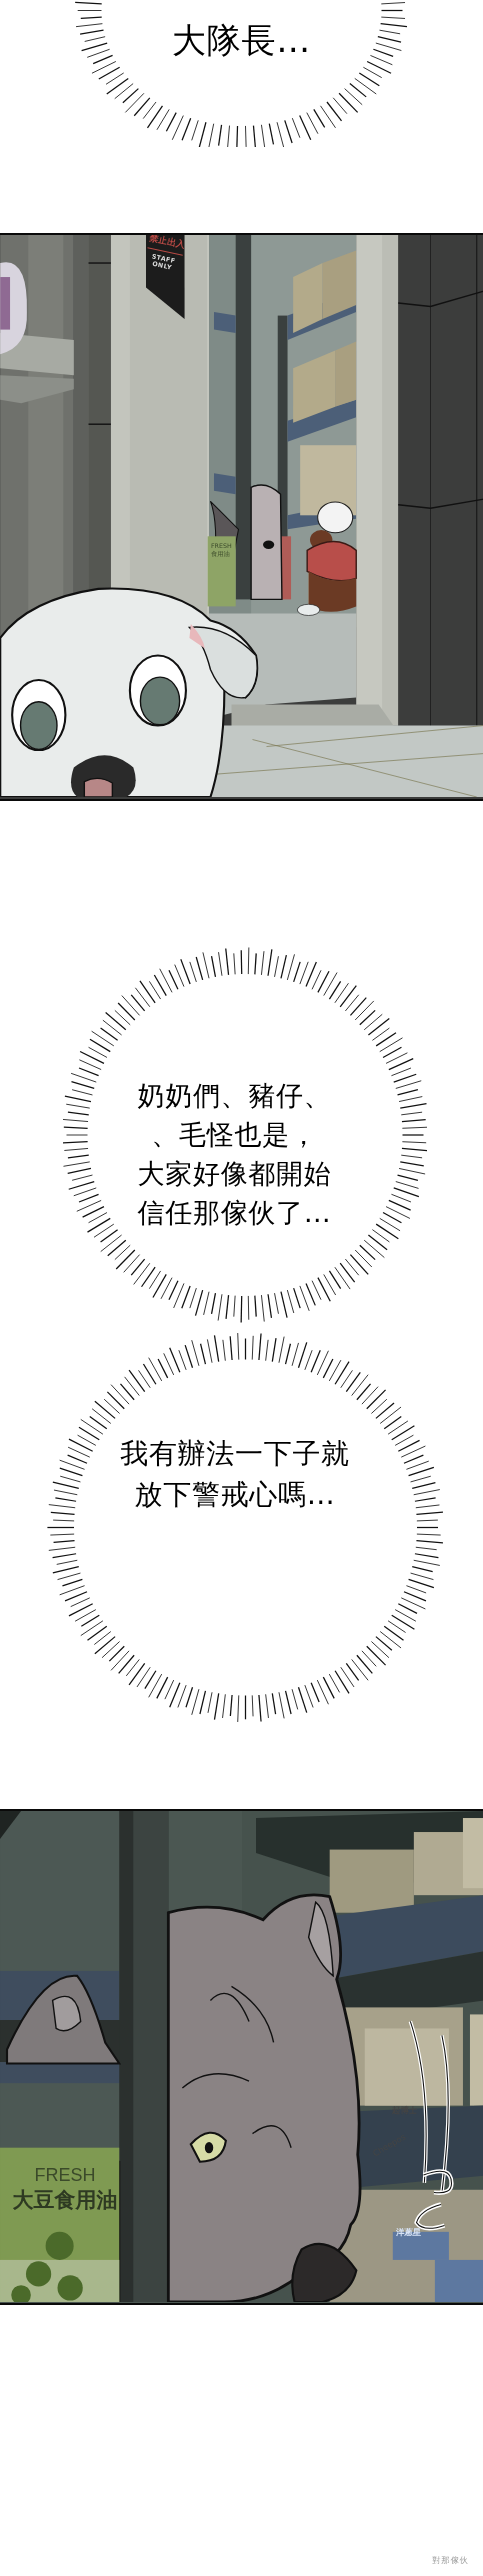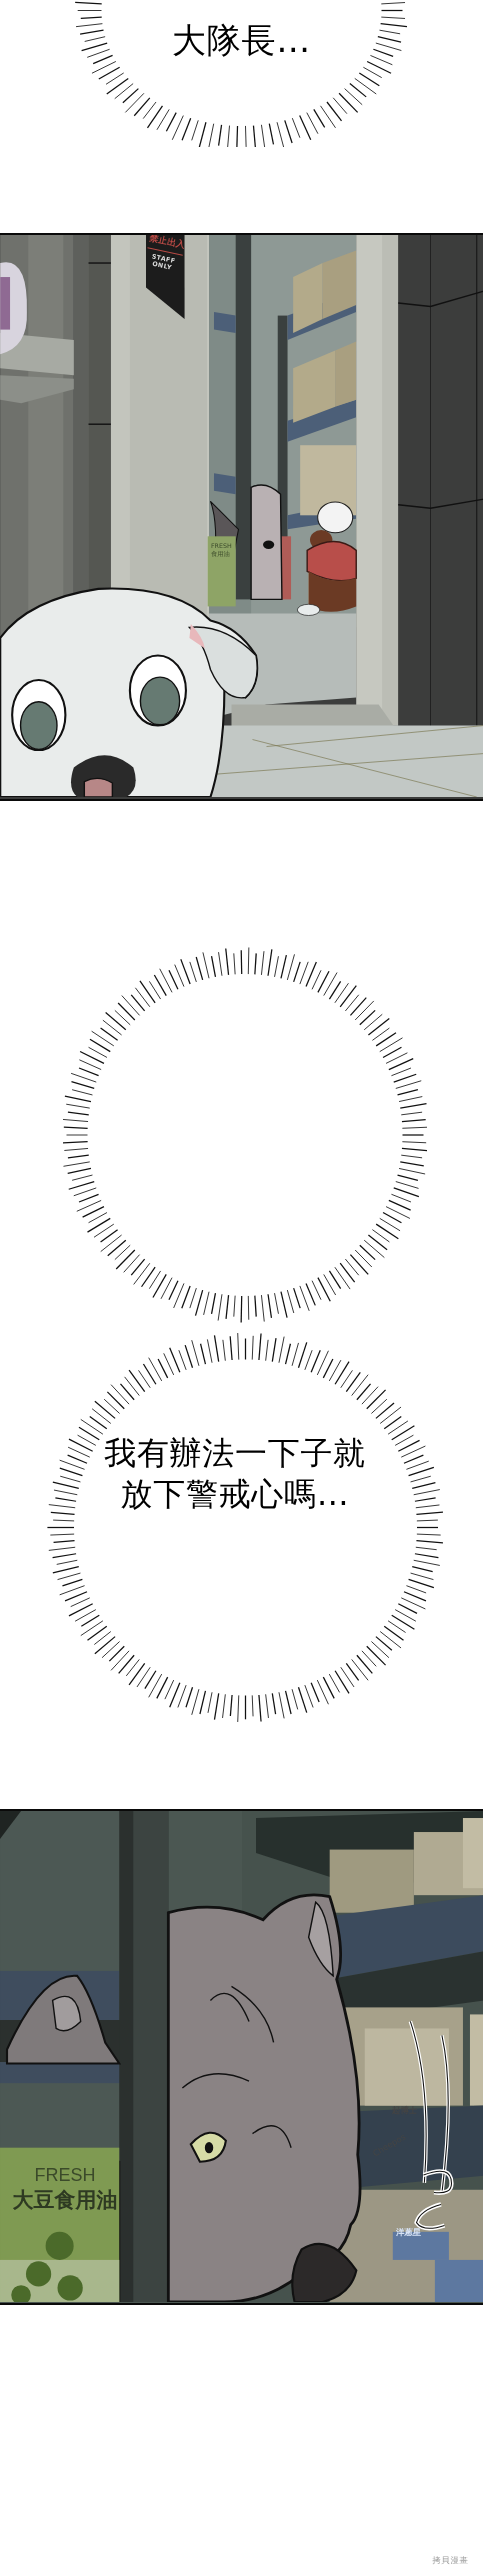--- a/index.html
+++ b/index.html
@@ -392,20 +392,26 @@
         <line x1="472.5" y1="214.4" x2="504.6" y2="203.2" stroke="#111" stroke-width="1.8"></line>
         <line x1="475.4" y1="223.5" x2="511.8" y2="212.5" stroke="#111" stroke-width="1.2"></line>
         <line x1="477.9" y1="232.8" x2="507.0" y2="225.3" stroke="#111" stroke-width="1.8"></line>
         <line x1="480.1" y1="242.2" x2="513.3" y2="235.1" stroke="#111" stroke-width="1.2"></line>
         <line x1="481.8" y1="251.6" x2="519.3" y2="245.3" stroke="#111" stroke-width="1.8"></line>
         <line x1="483.2" y1="261.2" x2="513.0" y2="257.4" stroke="#111" stroke-width="1.2"></line>
         <line x1="484.2" y1="270.8" x2="518.1" y2="267.9" stroke="#111" stroke-width="1.8"></line>
         <line x1="484.8" y1="280.4" x2="522.8" y2="278.8" stroke="#111" stroke-width="1.2"></line>
       </g>
     </svg>
+  <div class="bubble-text" style="top:144px; font-size:27px; line-height:39px; left:-21px;">
+    <div>奶奶們、豬仔、</div>
+    <div>、毛怪也是，</div>
+    <div>大家好像都開始</div>
+    <div>信任那傢伙了…</div>
+  </div>
 </div>
 
 <div class="bubble" style="left:46px; top:1328px; width:399px; height:399px;">
   <svg width="399" height="399" viewBox="0 0 570 570">
       <g id="burst-low">
         <line x1="530.0" y1="285.0" x2="560.0" y2="285.0" stroke="#111" stroke-width="1.8"></line>
         <line x1="529.8" y1="294.4" x2="563.8" y2="295.8" stroke="#111" stroke-width="1.2"></line>
         <line x1="529.2" y1="303.8" x2="567.1" y2="306.8" stroke="#111" stroke-width="1.8"></line>
         <line x1="528.3" y1="313.2" x2="558.1" y2="316.7" stroke="#111" stroke-width="1.2"></line>
         <line x1="527.0" y1="322.5" x2="560.6" y2="327.9" stroke="#111" stroke-width="1.8"></line>
@@ -559,21 +565,21 @@
         <line x1="518.0" y1="210.8" x2="554.1" y2="199.1" stroke="#111" stroke-width="1.8"></line>
         <line x1="520.8" y1="219.9" x2="549.7" y2="211.7" stroke="#111" stroke-width="1.2"></line>
         <line x1="523.2" y1="229.0" x2="556.3" y2="221.0" stroke="#111" stroke-width="1.8"></line>
         <line x1="525.3" y1="238.2" x2="562.6" y2="230.8" stroke="#111" stroke-width="1.2"></line>
         <line x1="527.0" y1="247.5" x2="556.6" y2="242.8" stroke="#111" stroke-width="1.8"></line>
         <line x1="528.3" y1="256.8" x2="562.1" y2="252.8" stroke="#111" stroke-width="1.2"></line>
         <line x1="529.2" y1="266.2" x2="567.1" y2="263.2" stroke="#111" stroke-width="1.8"></line>
         <line x1="529.8" y1="275.6" x2="559.8" y2="274.4" stroke="#111" stroke-width="1.2"></line>
       </g>
     </svg>
-  <div class="bubble-text" style="top:105px; font-size:32px; line-height:41px; left:-21px;">
+  <div class="bubble-text" style="top:105px; font-size:28px; line-height:41px; left:-21px;">
     <div>我有辦法一下子就</div>
     <div>放下警戒心嗎…</div>
   </div>
 </div>
 
 <div class="panel" style="top:1809px; height:496px; background:#4b5752;">
   <svg width="484" height="491" viewBox="0 0 690 700">
 
     <rect x="0" y="0" width="690" height="700" fill="#4b5752"></rect>
     <rect x="0" y="0" width="170" height="700" fill="#4c5854"></rect>
@@ -639,14 +645,14 @@
   </svg>
   <div class="abs" style="left:12.6px; top:354px; text-align:center; width:105px;">
     <div class="oil-fresh">FRESH</div>
     <div class="oil-cn">大豆食用油</div>
   </div>
   <div class="abs box-label" style="left:392px; top:294px;">起博士</div>
   <div class="abs box-label" style="left:371px; top:329px; transform:rotate(-30deg); font-weight:normal;">Cheepos</div>
   <div class="abs box-label" style="left:396px; top:416px; color:#d7e3f5;">洋蔥星</div>
 </div>
 
-<div class="watermark">拷貝漫畫</div>
+<div class="watermark">對那傢伙</div>
 
 
 </body></html>

